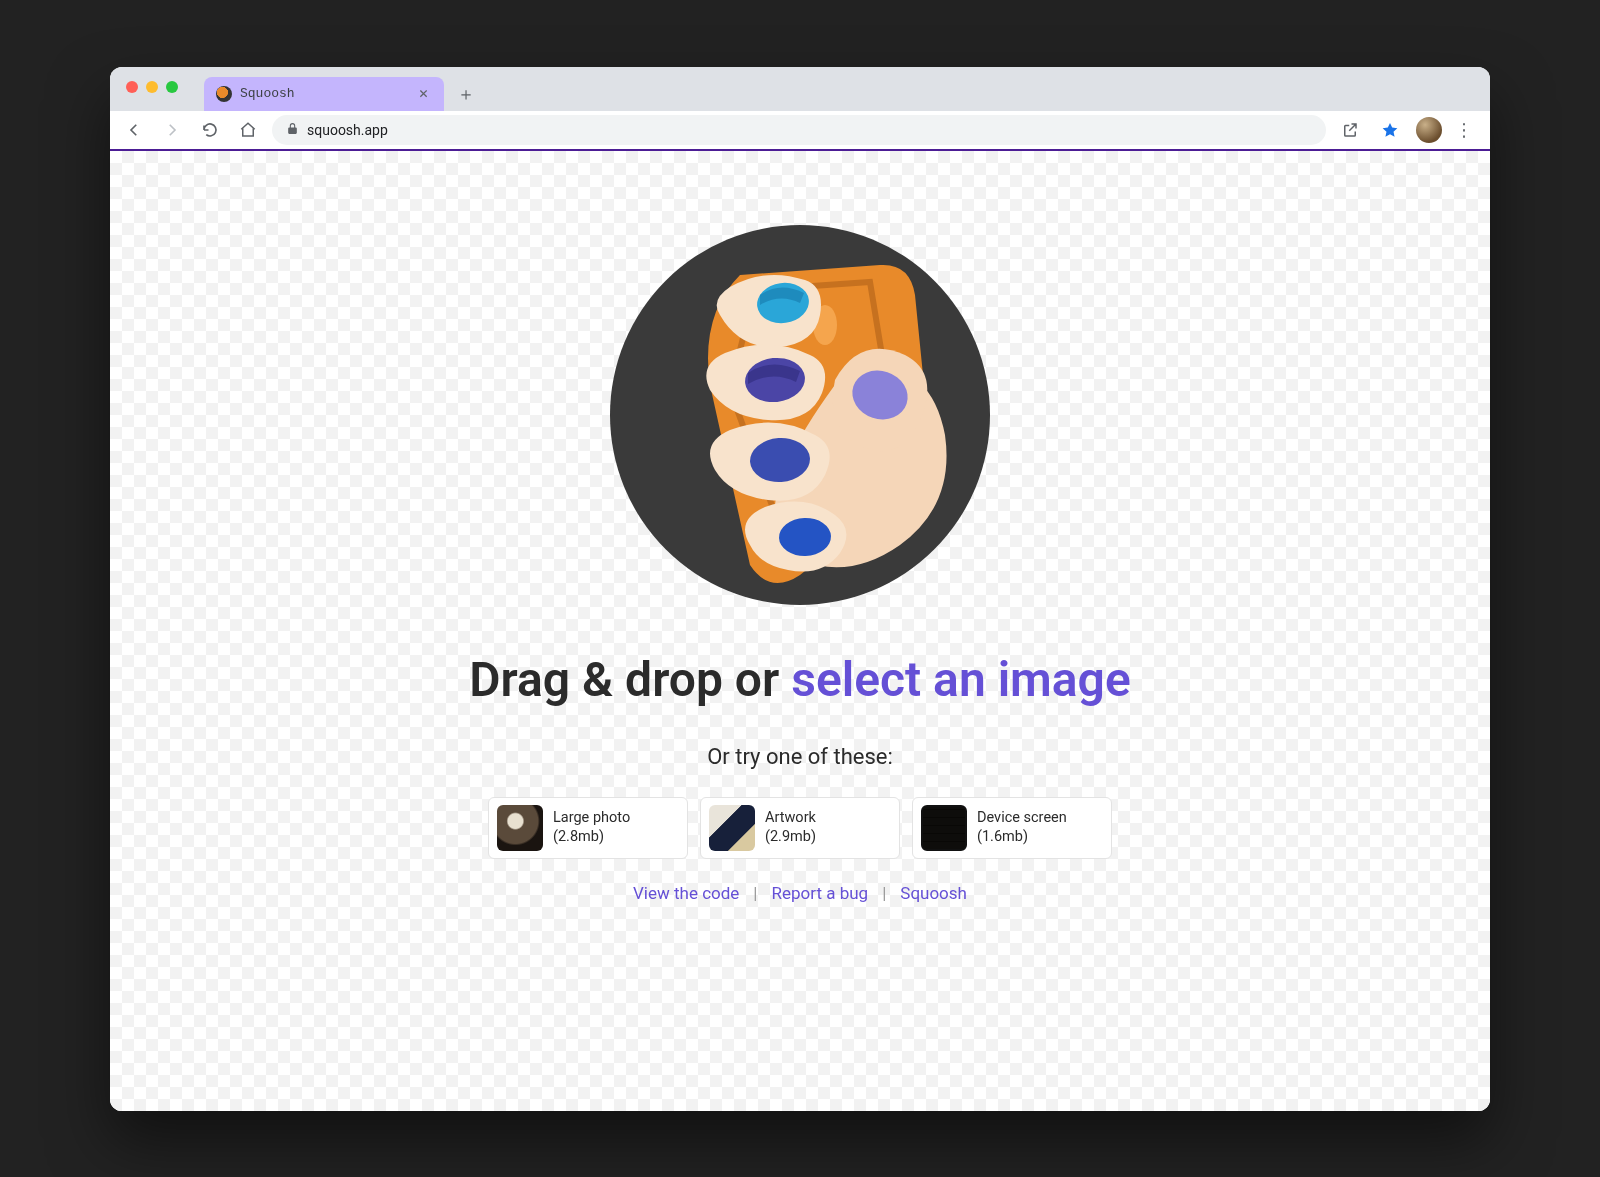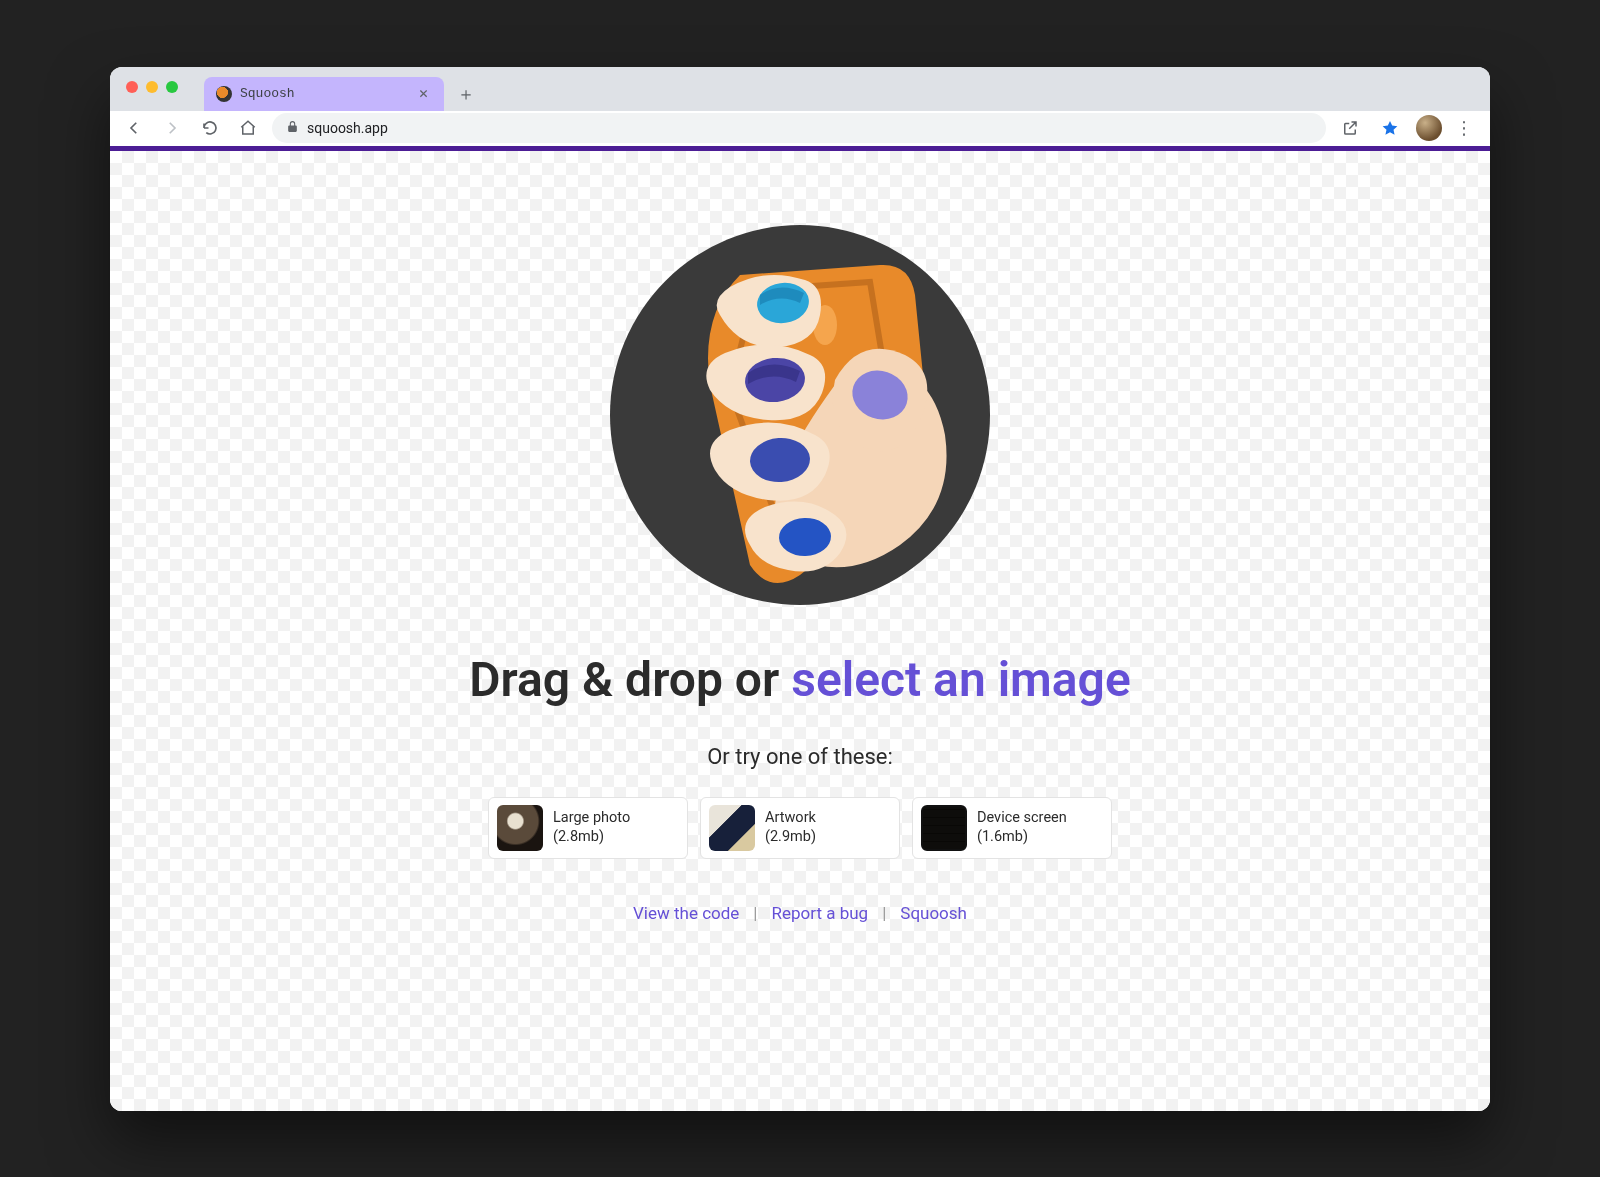--- a/index.html
+++ b/index.html
@@ -63,21 +63,21 @@
   .tab .close { font-size: 15px; color: #5f6368; cursor: pointer; padding: 0 4px;}
   .new-tab {
     width: 28px; height: 28px; display:flex; align-items:center; justify-content:center;
     color:#5f6368; font-size:18px; margin-left: 8px; margin-bottom: 3px; cursor:pointer;
     border-radius: 50%;
   }
   
   .toolbar {
     height: 40px;
     background: #fff;
-    border-bottom: 5px solid #4c1d95;
+    border-bottom: 2px solid #4c1d95;
     display: flex;
     align-items: center;
     padding: 0 10px;
     gap: 10px;
   }
   .tb-btn {
     width: 28px; height: 28px; display:flex; align-items:center; justify-content:center;
     color:#5f6368; border-radius:50%; cursor:pointer;
   }
   .tb-btn svg { width: 18px; height: 18px; }
@@ -151,21 +151,21 @@
     cursor: pointer;
     font-size: 14.5px;
     color: #2b2b2b;
     line-height: 1.25;
   }
   .sample .thumb {
     width: 46px; height: 46px; border-radius: 6px; flex-shrink:0;
     background:#ccc;
   }
   .footer-links {
-    margin-top: 44px;
+    margin-top: 24px;
     font-size: 17px;
     color: #6550d6;
     display:flex;
     align-items:center;
     gap: 14px;
   }
   .footer-links a { color:#6550d6; text-decoration:none; cursor:pointer; }
   .footer-links .sep { color:#999; }
 </style>
 </head>

